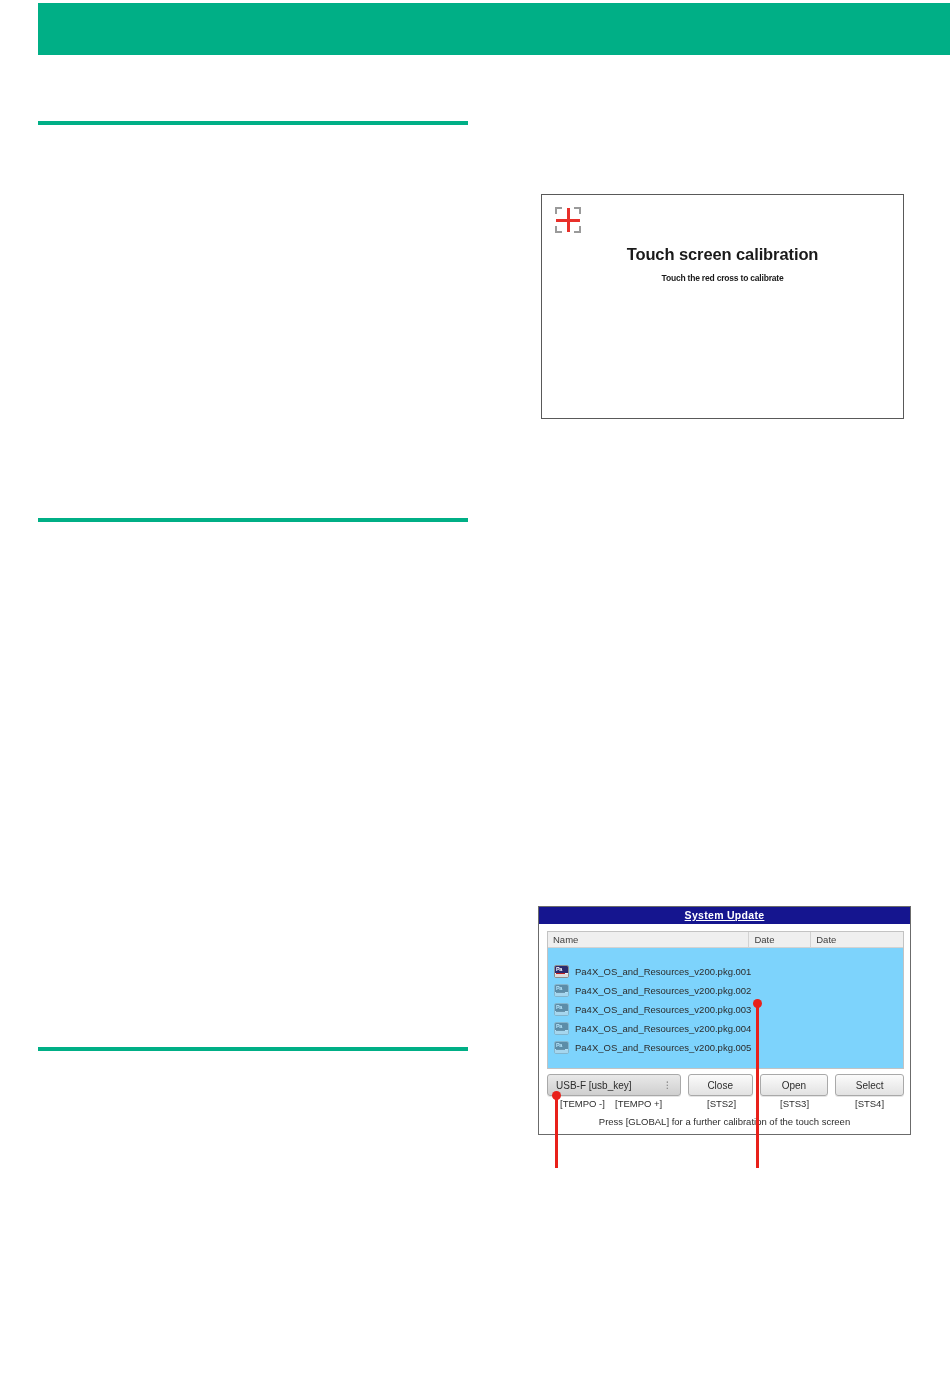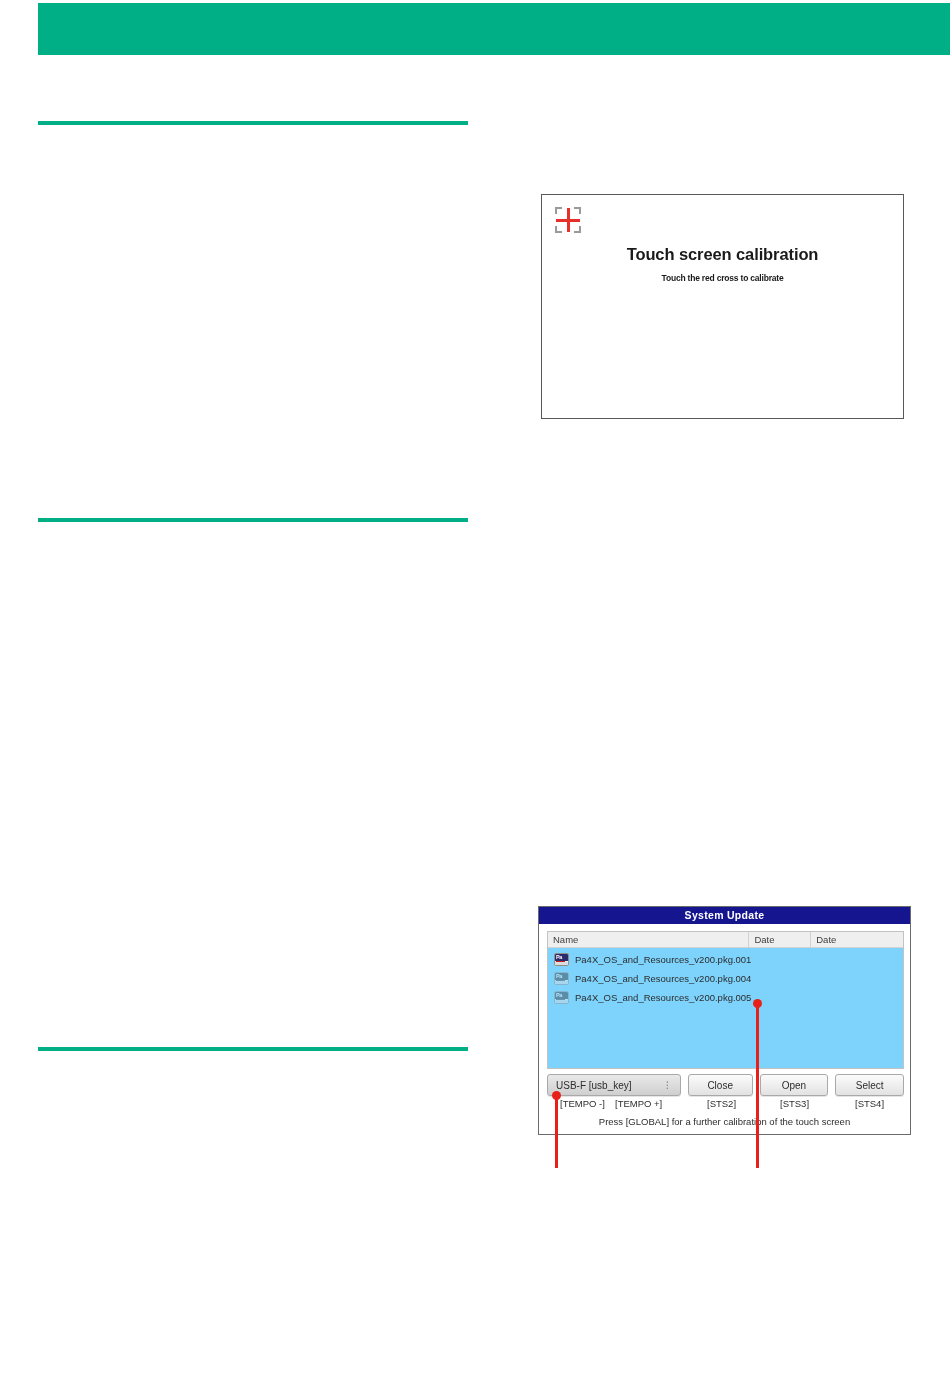--- a/index.html
+++ b/index.html
@@ -106,20 +106,21 @@
   }
   .sysupd-title {
     height: 17px;
     background: #15158f;
     color: #ffffff;
     font-size: 10.5px;
     font-weight: bold;
     text-align: center;
     line-height: 17px;
     letter-spacing: 0.3px;
+    text-decoration: underline;
   }
   .filelist {
     position: absolute;
     left: 8px;
     top: 24px;
     width: 357px;
     height: 138px;
     border: 1px solid #c3c3c3;
     background: #7dd3fc;
   }
@@ -135,21 +136,21 @@
     line-height: 16px;
     padding-left: 5px;
     border-right: 1px solid #d2d2d2;
     overflow: hidden;
     white-space: nowrap;
   }
   .fl-col-name { width: 202px; }
   .fl-col-size { width: 62px; }
   .fl-col-date { width: 92px; border-right: none !important; }
 
-  .fl-rows { padding-top: 2px; }
+  .fl-rows { padding-top: 14px; }
   .fl-row {
     display: flex;
     align-items: center;
     height: 19px;
     padding-left: 6px;
     font-size: 9.5px;
     color: #2c2c2c;
     white-space: nowrap;
   }
   .pkg-icon {
@@ -308,20 +309,38 @@
         </span>
         <span>Pa4X_OS_and_Resources_v200.pkg.001</span>
       </div>
       <div class="fl-row">
         <span class="pkg-icon dim">
           <span class="top"></span>
             <span class="pa">Pa</span>
             <span class="strip"></span>
             <span class="base"></span>
         </span>
+        <span>Pa4X_OS_and_Resources_v200.pkg.002</span>
+      </div>
+      <div class="fl-row">
+        <span class="pkg-icon dim">
+          <span class="top"></span>
+            <span class="pa">Pa</span>
+            <span class="strip"></span>
+            <span class="base"></span>
+        </span>
+        <span>Pa4X_OS_and_Resources_v200.pkg.003</span>
+      </div>
+      <div class="fl-row">
+        <span class="pkg-icon dim">
+          <span class="top"></span>
+            <span class="pa">Pa</span>
+            <span class="strip"></span>
+            <span class="base"></span>
+        </span>
         <span>Pa4X_OS_and_Resources_v200.pkg.004</span>
       </div>
       <div class="fl-row">
         <span class="pkg-icon dim">
           <span class="top"></span>
             <span class="pa">Pa</span>
             <span class="strip"></span>
             <span class="base"></span>
         </span>
         <span>Pa4X_OS_and_Resources_v200.pkg.005</span>

